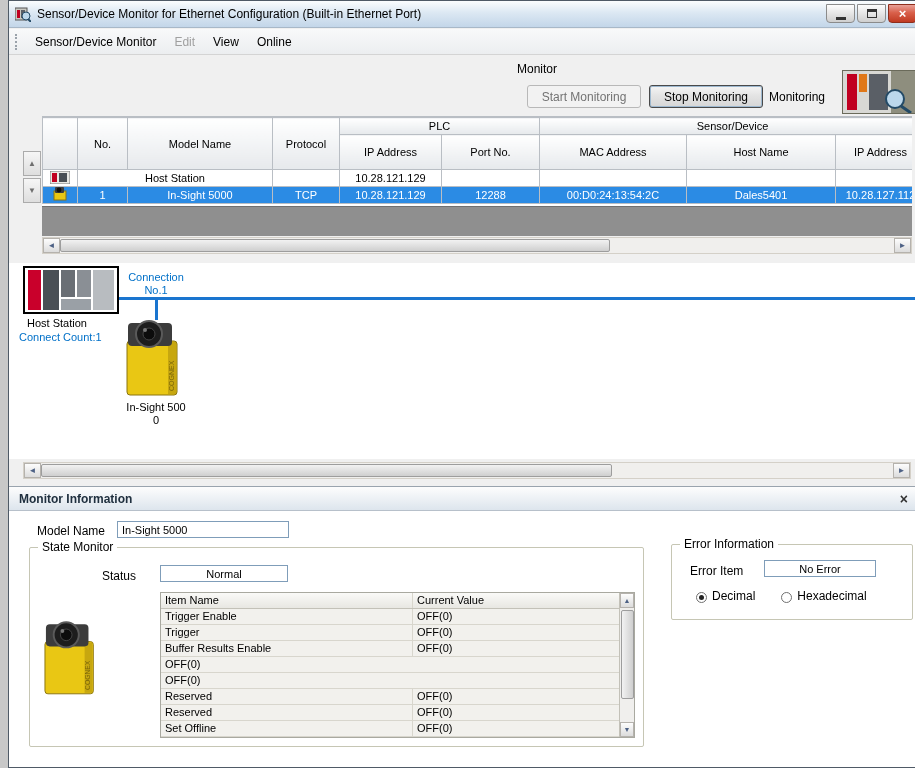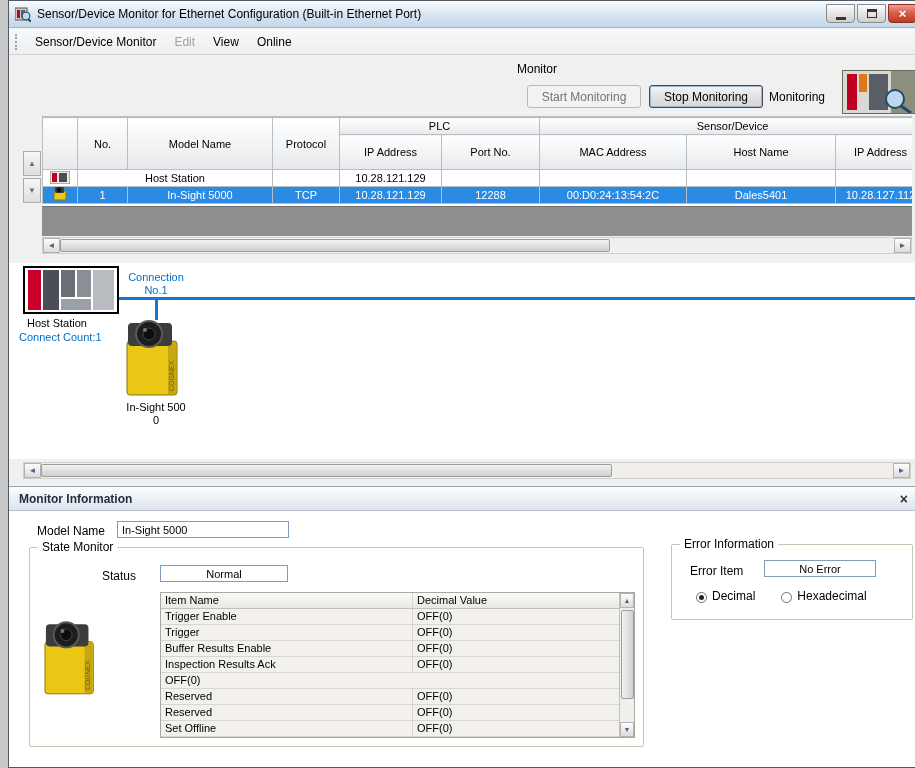--- a/index.html
+++ b/index.html
@@ -347,36 +347,35 @@
           <circle cx="23" cy="15" r="6" fill="#0c0c0c" stroke="#444"></circle>
           <circle cx="19" cy="11" r="2" fill="#777"></circle>
           <text x="48" y="72" font-size="7" fill="#7a6508" transform="rotate(-90 48 72)">COGNEX</text>
         </svg>
       </div>
 
       <div class="items-table">
         <div class="items-grid">
           <div class="irow head">
             <div class="c1">Item Name</div>
-            <div class="c2">Decimal Value</div>
+            <div class="c2">Current Value</div>
           </div>
           <div class="irow">
             <div class="c1">Trigger Enable</div>
             <div class="c2">OFF(0)</div>
           </div>
           <div class="irow">
             <div class="c1">Trigger</div>
             <div class="c2">OFF(0)</div>
           </div>
           <div class="irow">
             <div class="c1">Buffer Results Enable</div>
             <div class="c2">OFF(0)</div>
           </div>
           <div class="irow">
-            <div class="c1">Inspection Results Ack</div>
             <div class="c2">OFF(0)</div>
           </div>
           <div class="irow">
             <div class="c2">OFF(0)</div>
           </div>
           <div class="irow">
             <div class="c1">Reserved</div>
             <div class="c2">OFF(0)</div>
           </div>
           <div class="irow">

